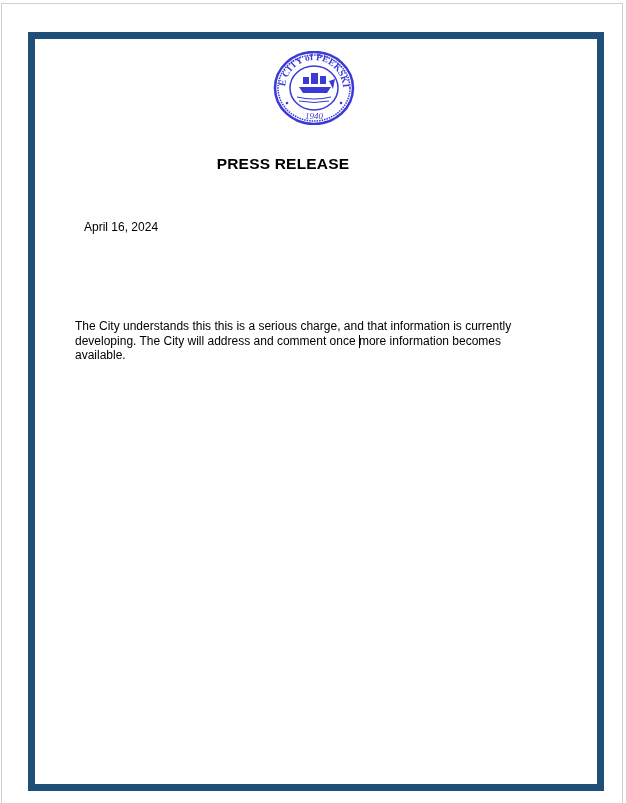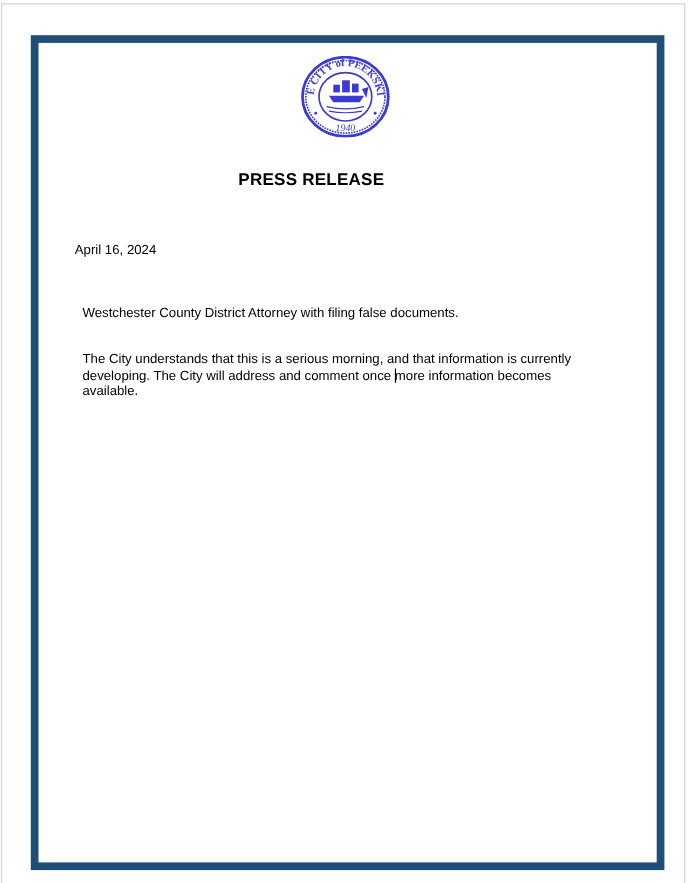--- a/index.html
+++ b/index.html
@@ -48,21 +48,21 @@
       left: 0;
       width: 566px;
       top: 155px;
       text-align: center;
       font-weight: bold;
       font-size: 15.5px;
       letter-spacing: 0.2px;
     }
     .date {
       position: absolute;
-      left: 68px;
+      left: 84px;
       top: 220px;
       font-size: 12px;
     }
     .para {
       position: absolute;
       left: 75px;
       width: 480px;
       font-size: 12px;
       line-height: 14.5px;
     }
@@ -107,18 +107,17 @@
     <circle cx="68" cy="52" r="1.3" fill="#3a3ad6"></circle>
     <text x="41" y="68" font-family="Liberation Serif, serif" font-size="9" fill="#3a3ad6" text-anchor="middle" font-style="italic">1940</text>
   </svg>
 </div>
 
 <div class="title">PRESS RELEASE</div>
 
 <div class="date">April 16, 2024</div>
 
 <div class="para p1">
-  <div>Westchester County District Attorney with filing false documents.</div>
 </div>
 
 <div class="para p2">
-  <span>The City understands that this is a serious morning, and that information is currently developing. The City will address and comment once </span><span class="cursor"></span><span>more information becomes available.</span>
+  <span>The City understands this this is a serious charge, and that information is currently developing. The City will address and comment once </span><span class="cursor"></span><span>more information becomes available.</span>
 </div>
 
 </body></html>

